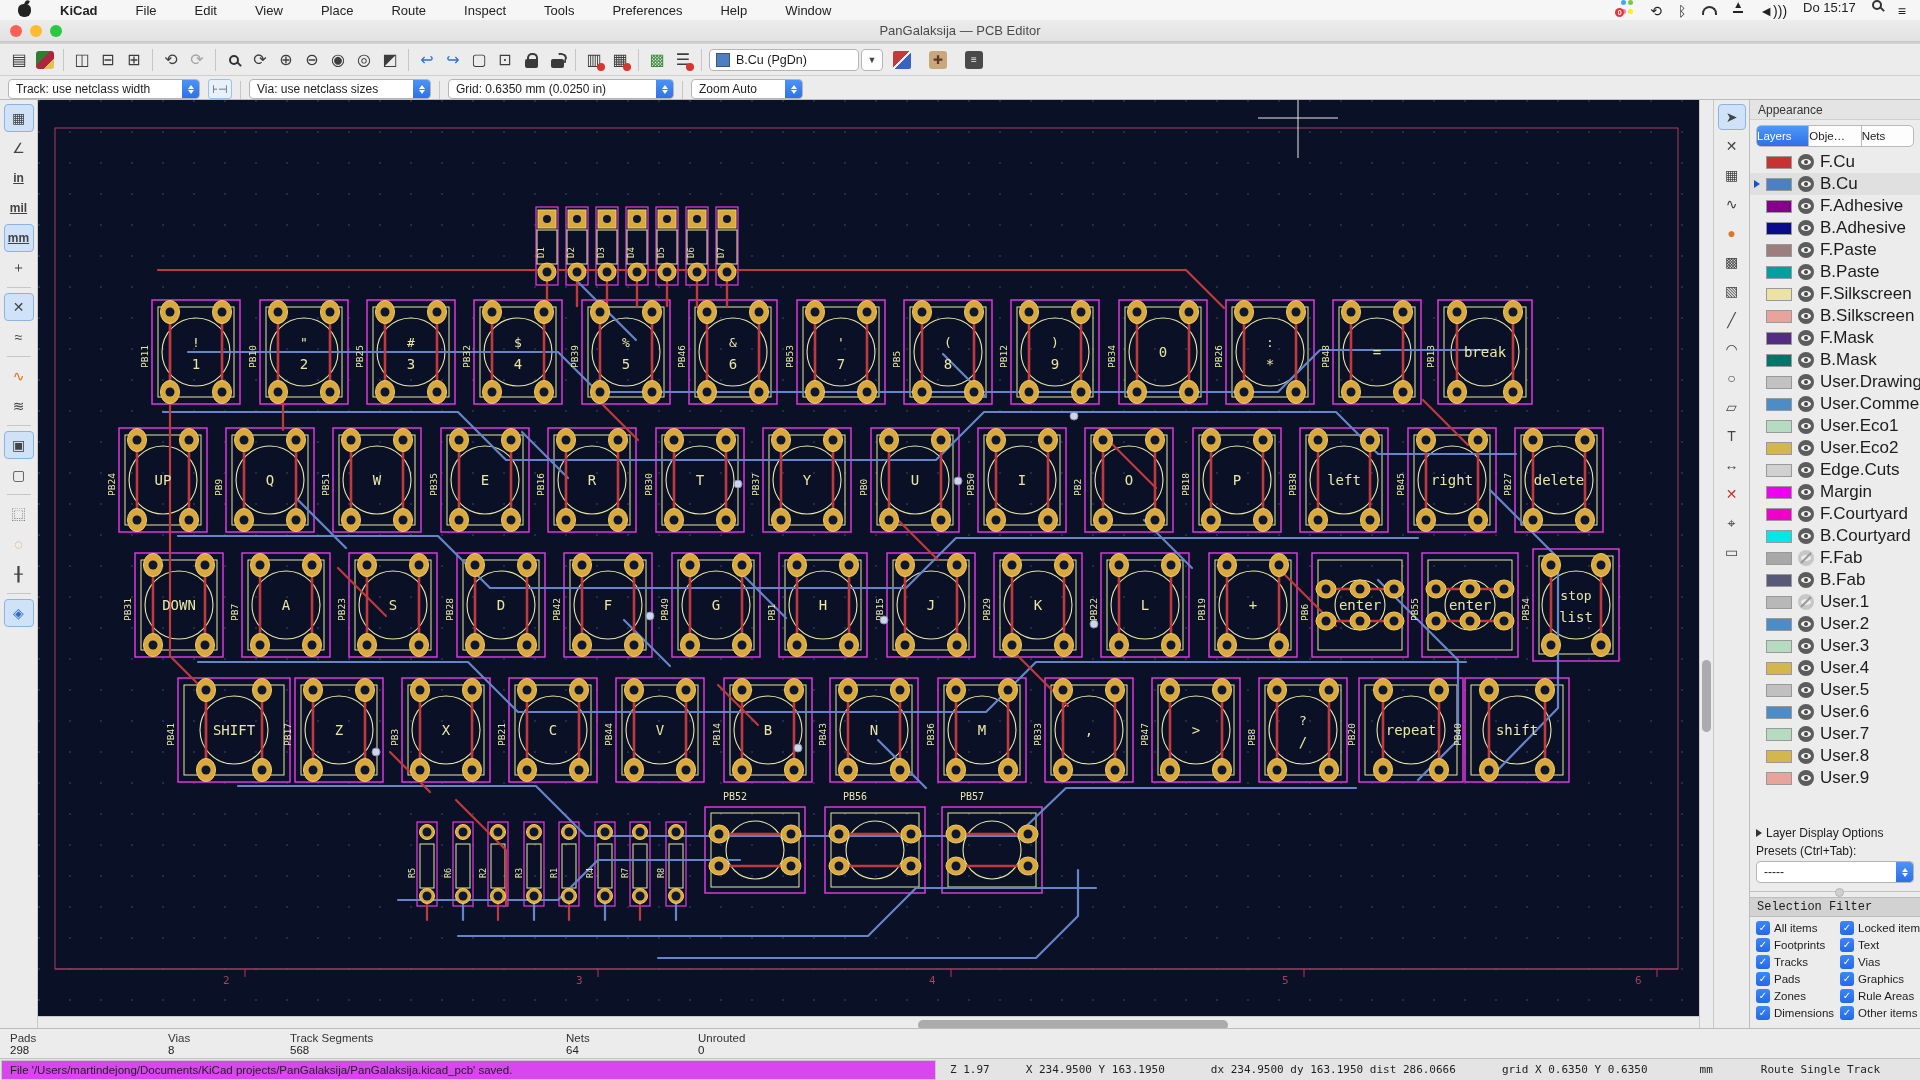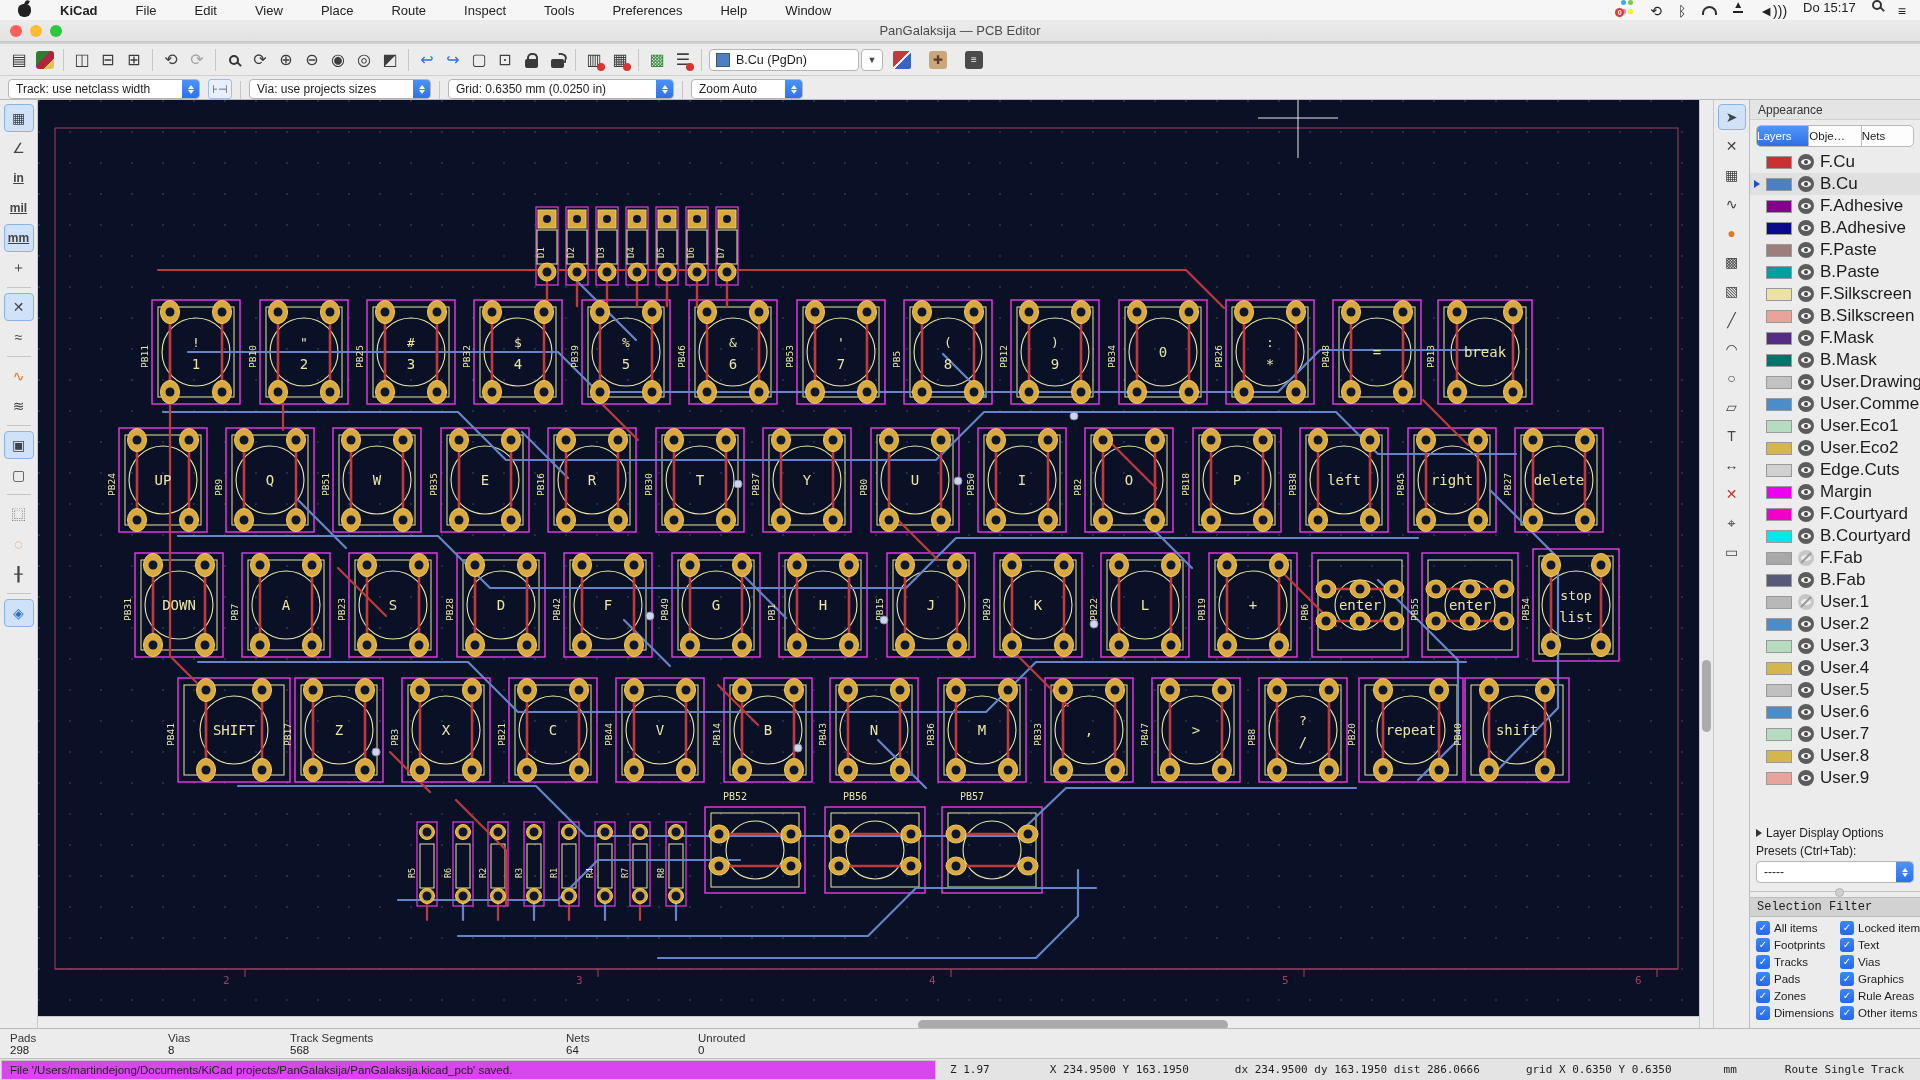--- a/index.html
+++ b/index.html
@@ -260,21 +260,21 @@
   <div class="combo" style="width:192px">
     <span class="txt">Track: use netclass width</span>
     <span class="stepper">
         <i class="up"></i>
         <i class="dn"></i>
       </span>
   </div>
   <div class="smallbtn">⊦⊣</div>
   <span class="osep"></span>
   <div class="combo" style="width:182px">
-    <span class="txt">Via: use projects sizes</span>
+    <span class="txt">Via: use netclass sizes</span>
     <span class="stepper">
         <i class="up"></i>
         <i class="dn"></i>
       </span>
   </div>
   <span class="osep"></span>
   <div class="combo" style="width:226px">
     <span class="txt">Grid: 0.6350 mm (0.0250 in)</span>
     <span class="stepper">
         <i class="up"></i>
@@ -1797,18 +1797,18 @@
     </span>
     <span class="scount" style="width: 160px;">
       <span class="lab">Unrouted</span>
       <span class="val">0</span>
     </span>
   </div>
 
 <div class="statusbot">
   <span class="msg" style="width:935px;overflow:hidden;white-space:nowrap">File '/Users/martindejong/Documents/KiCad projects/PanGalaksija/PanGalaksija.kicad_pcb' saved.</span>
   <span class="sfield" style="margin-left:14px">Z 1.97</span>
-  <span class="sfield" style="margin-left:60px">X 234.9500  Y 163.1950</span>
+  <span class="sfield" style="margin-left:36px">X 234.9500  Y 163.1950</span>
   <span class="sfield" style="margin-left:46px">dx 234.9500  dy 163.1950  dist 286.0666</span>
   <span class="sfield" style="margin-left:46px">grid X 0.6350  Y 0.6350</span>
   <span class="sfield" style="margin-left:52px">mm</span>
   <span class="sfield" style="margin-left:48px">Route Single Track</span>
 </div>
 
 </body></html>

